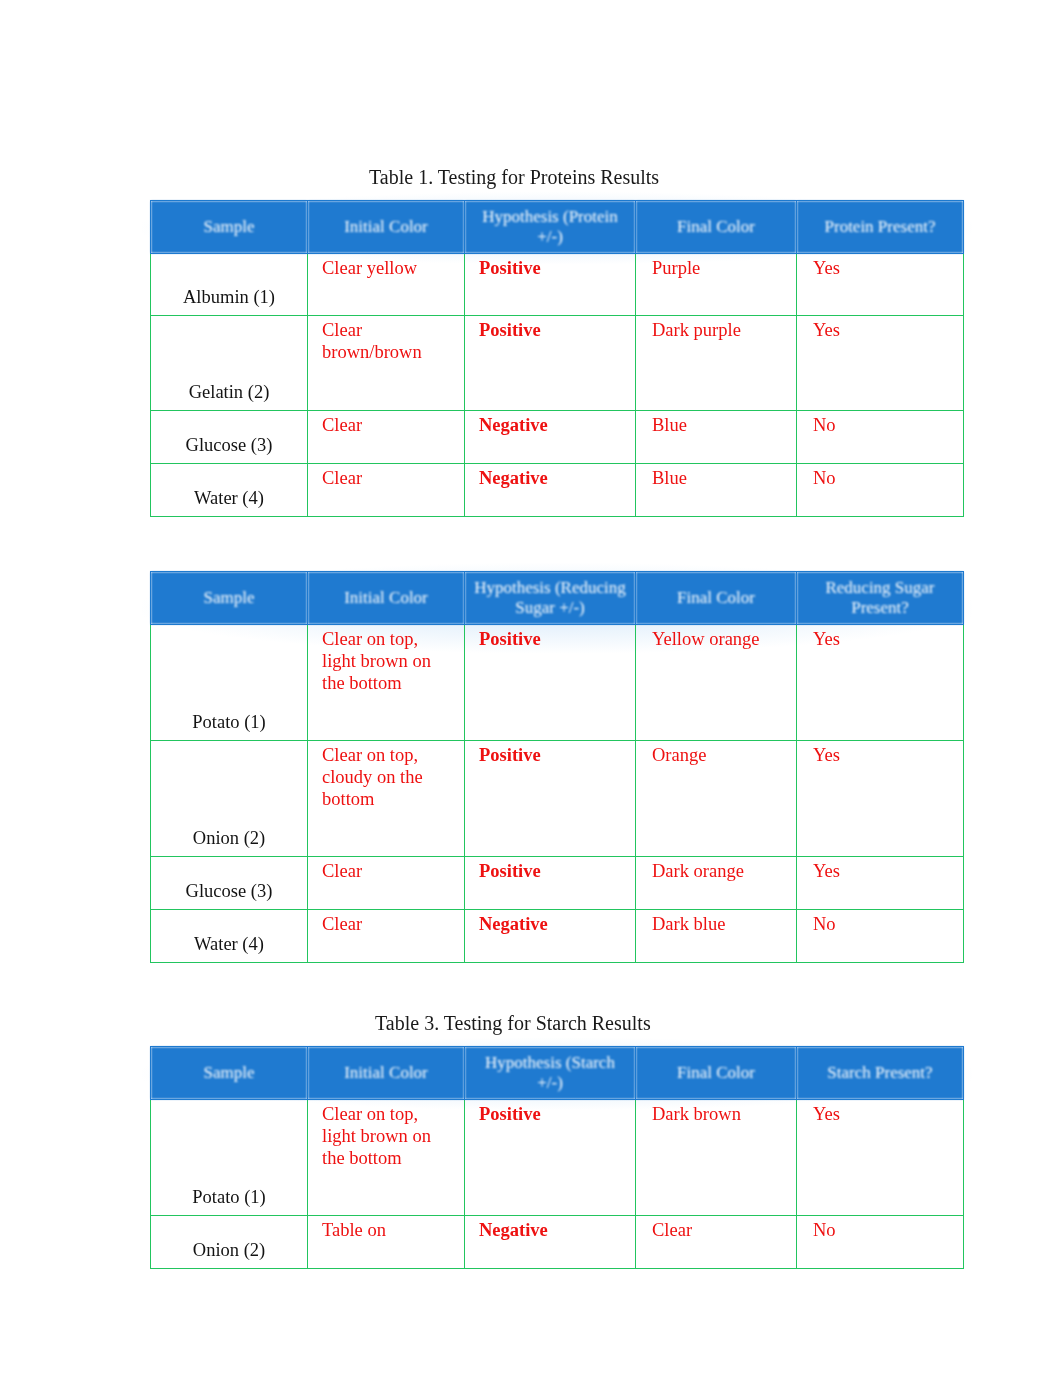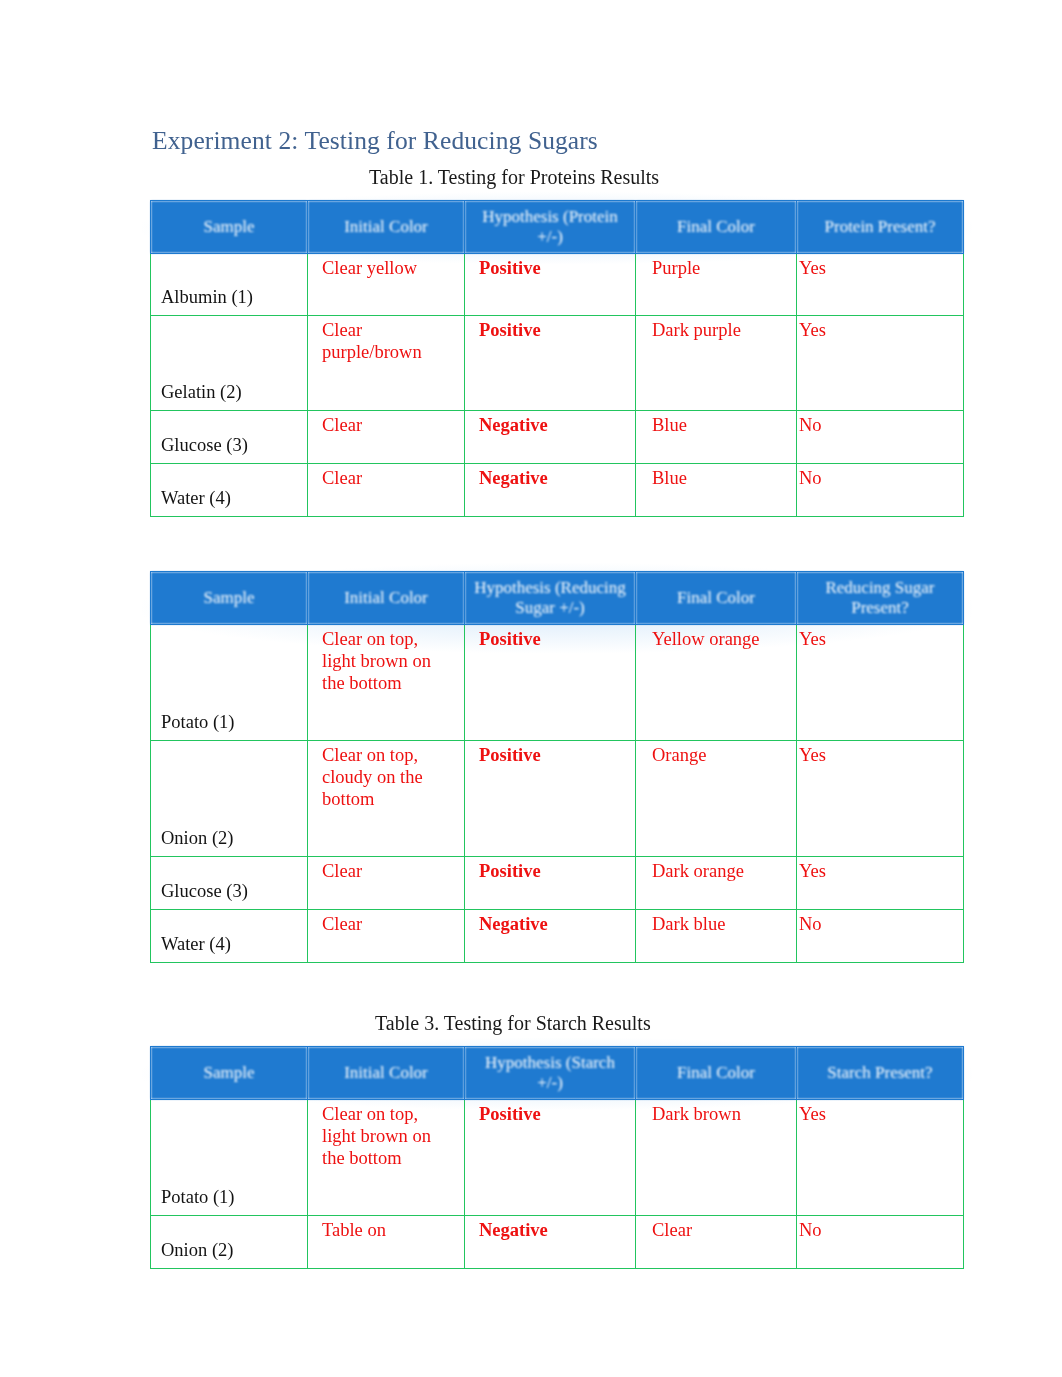--- a/index.html
+++ b/index.html
@@ -74,57 +74,56 @@
     border: 1px solid #22c55e;
     padding: 4px 10px 4px 10px;
     font-size: 18.5px;
     line-height: 1.18;
     vertical-align: top;
     color: #ee1111;
     filter: blur(0.45px);
   }
   .tbl tbody td.sample {
     color: #131313;
-    text-align: left;
+    text-align: center;
     vertical-align: bottom;
     padding-bottom: 6px;
   }
   .tbl tbody td.hypo {
     text-align: left;
     padding-left: 14px;
     font-weight: bold;
   }
   .tbl tbody td.initial {
     text-align: left;
     padding-left: 14px;
   }
   .tbl tbody td.final {
     text-align: left;
     padding-left: 16px;
   }
   .tbl tbody td.present {
     text-align: left;
-    padding-left: 2px;
+    padding-left: 16px;
   }
 
   
   .glow {
     position: absolute;
     left: 142px;
     width: 830px;
     background: radial-gradient(ellipse at center, rgba(180,215,245,0.55) 0%, rgba(255,255,255,0) 72%);
     pointer-events: none;
   }
 </style>
 </head>
 <body>
 
 <div class="page">
 
-  <div class="doc-title">Experiment 2: Testing for Reducing Sugars</div>
 
   <div class="table-caption" style="left:369px; top:166px;">Table 1. Testing for Proteins Results</div>
 
   <div class="glow" style="top:192px; height:72px;"></div>
 
   <table class="tbl" style="top:200px;">
     <colgroup>
       <col class="c-sample">
         <col class="c-initial">
         <col class="c-hypo">
@@ -143,21 +142,21 @@
     <tbody>
       <tr style="height:62px;">
         <td class="sample">Albumin (1)</td>
         <td class="initial">Clear yellow</td>
         <td class="hypo">Positive</td>
         <td class="final">Purple</td>
         <td class="present">Yes</td>
       </tr>
       <tr style="height:95px;">
         <td class="sample">Gelatin (2)</td>
-        <td class="initial">Clear purple/brown</td>
+        <td class="initial">Clear brown/brown</td>
         <td class="hypo">Positive</td>
         <td class="final">Dark purple</td>
         <td class="present">Yes</td>
       </tr>
       <tr style="height:53px;">
         <td class="sample">Glucose (3)</td>
         <td class="initial">Clear</td>
         <td class="hypo">Negative</td>
         <td class="final">Blue</td>
         <td class="present">No</td>

